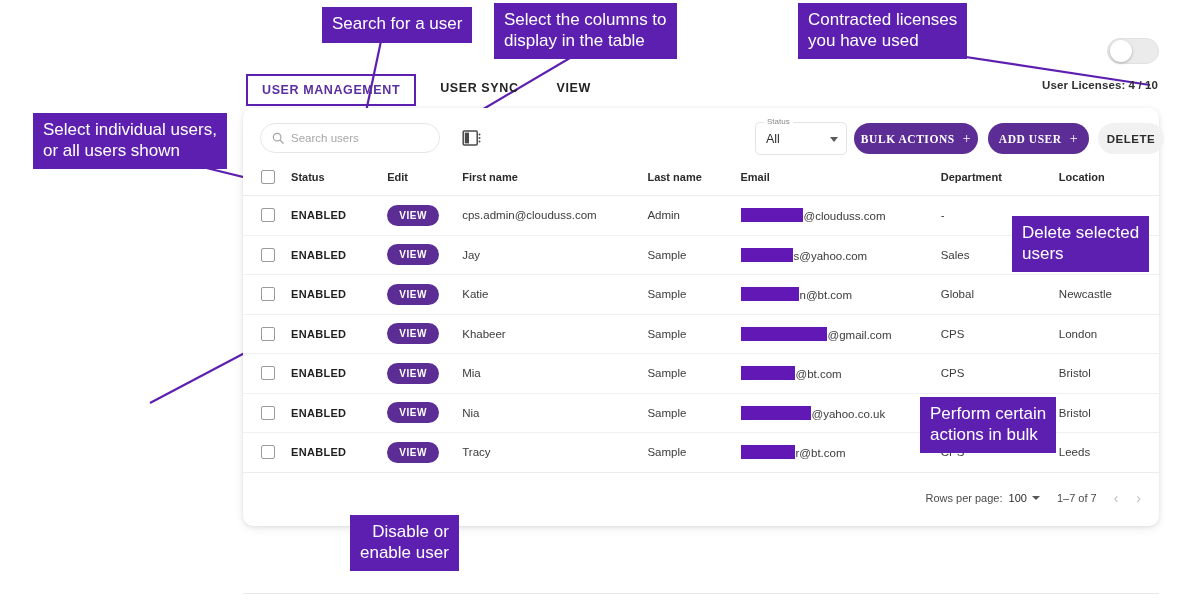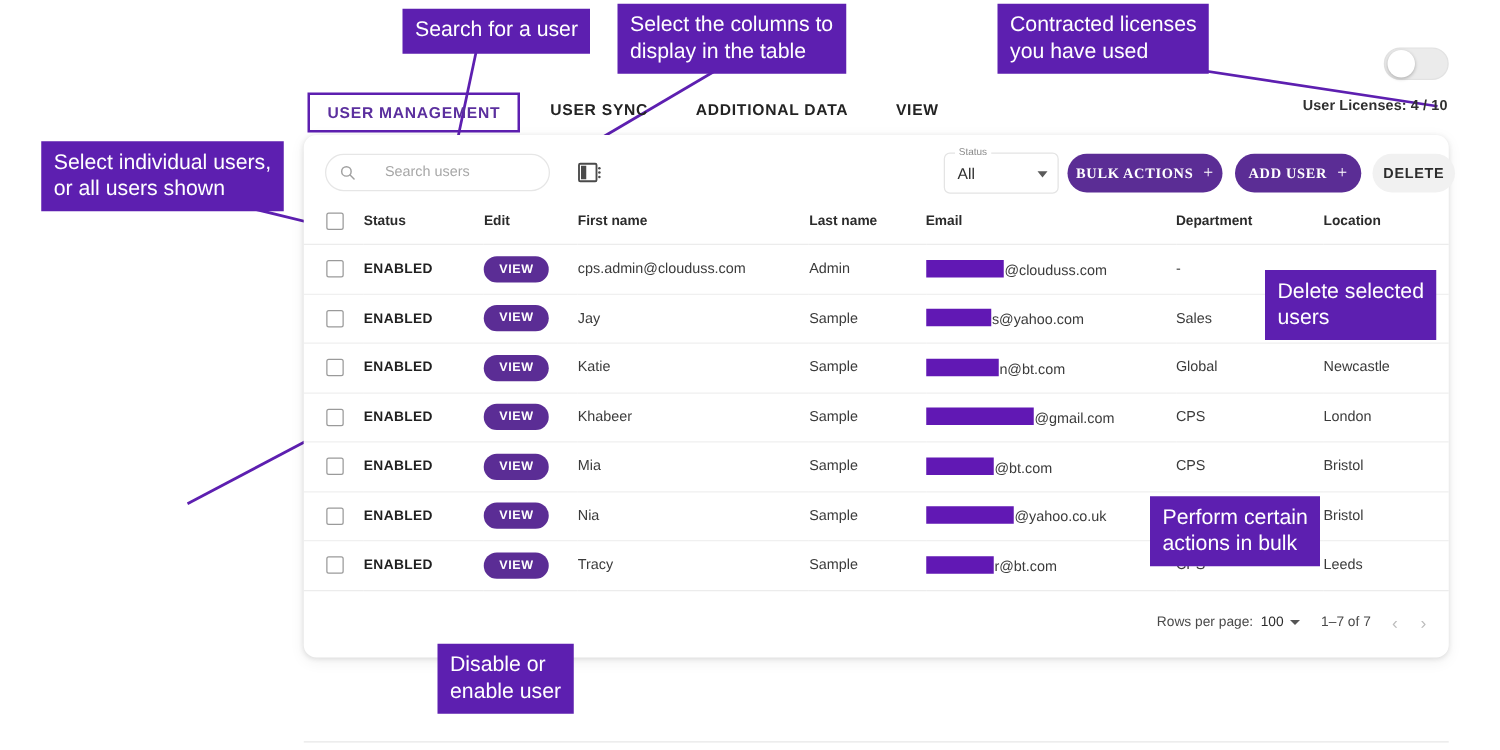--- a/index.html
+++ b/index.html
@@ -51,21 +51,21 @@
 
   
   .toolbar { position: relative; height: 62px; }
   .search-box {
     position: absolute; left: 17px; top: 15px;
     width: 180px; height: 30px; border: 1px solid #e6e6e6;
     border-radius: 16px; display: flex; align-items: center; padding: 0 10px;
   }
   .search-icon { width: 14px; height: 14px; flex: 0 0 auto; opacity: .62; }
   .search-input {
-    border: none; outline: none; margin-left: 23px; width: 130px;
+    border: none; outline: none; margin-left: 6px; width: 130px;
     font-size: 11.5px; color: #444; font-family: "Liberation Sans", sans-serif;
     background: transparent;
   }
   .search-input::placeholder { color: #a7a7a7; }
   .columns-btn {
     position: absolute; left: 219px; top: 21px;
     width: 20px; height: 18px; cursor: pointer;
   }
 
   .status-select {
@@ -183,21 +183,20 @@
 
   <div class="toggle-switch">
     <div class="toggle-knob"></div>
   </div>
 
   <div class="license-text">User Licenses: 4 / 10</div>
 
   <div class="tabs">
     <button class="tab active" style="border:2px solid #5d1fb0;">USER MANAGEMENT</button>
     <button class="tab">USER SYNC</button>
-    <button class="tab">ADDITIONAL DATA</button>
     <button class="tab">VIEW</button>
   </div>
 
   <div class="card">
 
     <div class="toolbar">
       <div class="search-box">
         <svg class="search-icon" viewBox="0 0 24 24">
           <circle cx="10.5" cy="10.5" r="6.5" fill="none" stroke="#666" stroke-width="2"></circle>
           <line x1="15.5" y1="15.5" x2="21" y2="21" stroke="#666" stroke-width="2" stroke-linecap="round"></line>
@@ -359,15 +358,15 @@
   <div class="callout" style="left:494px; top:3px;">Select the columns to
 display in the table</div>
   <div class="callout" style="left:798px; top:3px;">Contracted licenses
 you have used</div>
   <div class="callout" style="left:33px;  top:113px;">Select individual users,
 or all users shown</div>
   <div class="callout" style="left:1012px; top:216px;">Delete selected
 users</div>
   <div class="callout" style="left:920px; top:397px;">Perform certain
 actions in bulk</div>
-  <div class="callout" style="left:350px; top:515px;">Disable or
+  <div class="callout" style="left:350px; top:515px;text-align:right;">Disable or
 enable user</div>
 </div>
 
 </body></html>

